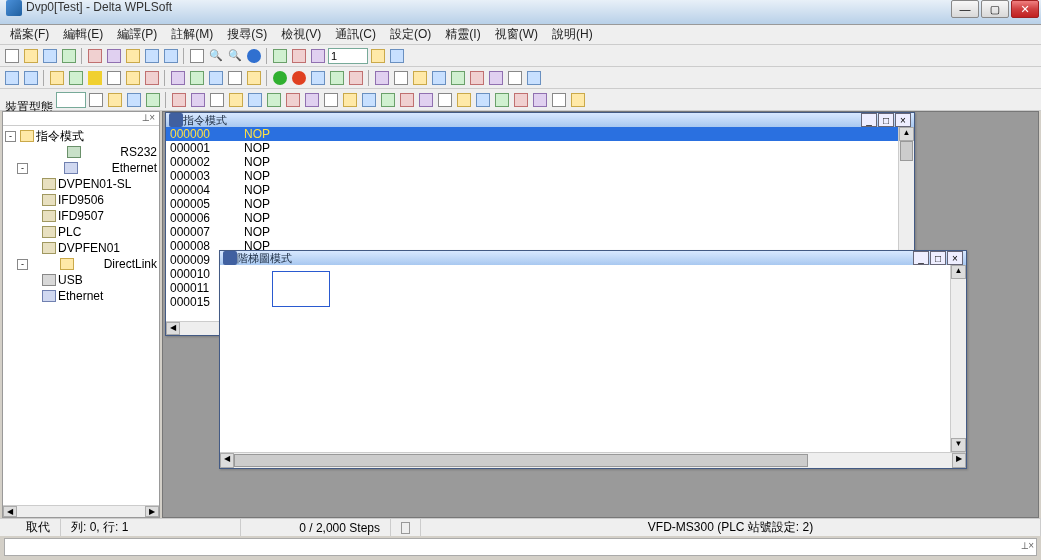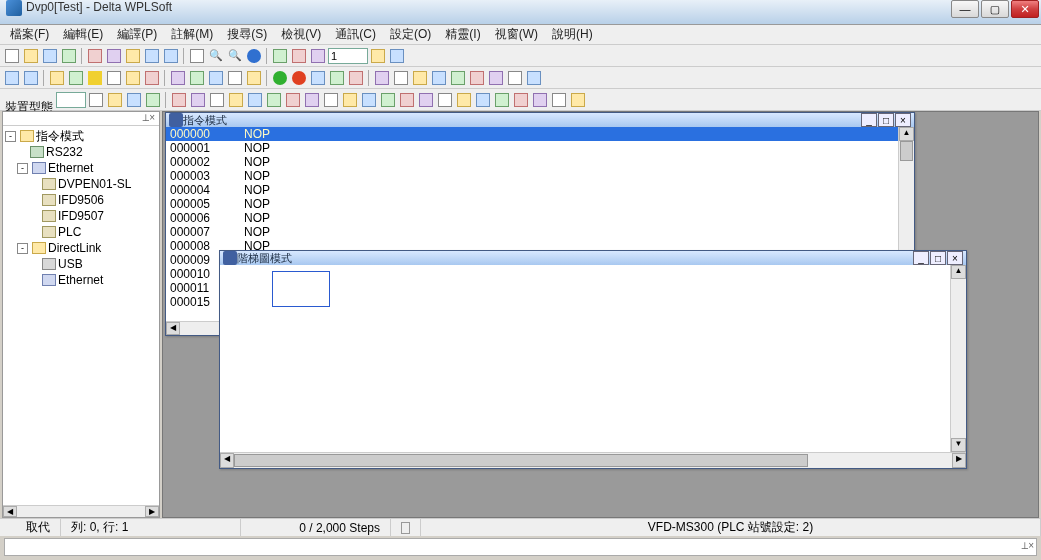--- a/index.html
+++ b/index.html
@@ -30,39 +30,39 @@
 .tree { flex:1; padding: 2px; overflow: auto; font-size: 12px; line-height: 16px;}
 .tree-item { white-space: nowrap; display:flex; align-items:center; gap:2px; cursor:pointer;}
 .tree-item .exp { width:11px; height:11px; border:1px solid #888; display:inline-flex; align-items:center; justify-content:center; font-size:9px; line-height:1; margin-right:2px; background:#fff;}
 .tree-item .noexp { width:11px; display:inline-block; }
 .tree-item .ticon { width:14px; height:12px; display:inline-block; }
 .ti-folder{ background:#ffe9a8; border:1px solid #caa94a;}
 .ti-port{ background:#c8e0c8; border:1px solid #6a906a;}
 .ti-eth{ background:#d0d8f0; border:1px solid #7080b0;}
 .ti-dev{ background:#e8e0c0; border:1px solid #a09860;}
 .ti-usb{ background:#d8d8d8; border:1px solid #888;}
-.ind1{padding-left:12px;} .ind2{padding-left:24px;}
+.ind1{padding-left:12px;justify-content:space-between;} .ind2{padding-left:24px;}
 .tree .treewrap{ height:100%; }
 .left-bottom{height:12px; background:#eee; border-top:1px solid #ccc; display:flex;}
 .left-bottom .sc-l,.left-bottom .sc-r{width:14px;background:#ddd;border:1px solid #aaa;font-size:8px;text-align:center;cursor:pointer;}
 .left-bottom .sc-t{flex:1;background:#eee;}
 
 .mdi-area { flex: 1; position: relative; background: #9a9a9a; margin-right: 2px; border: 1px solid #777; overflow:hidden; }
 
 .inner-win { position: absolute; background: #fff; border: 1px solid #435a84; box-shadow: 1px 1px 2px rgba(0,0,0,0.2); display:flex; flex-direction:column; }
 .inner-win .iw-title { height: 14px; background: linear-gradient(to bottom,#d8e8ff,#a8c8f0); display:flex; align-items:center; padding:0 3px; gap:0;}
 .inner-win .iw-title .iw-icon{width:14px;height:14px;background:#4060a0;border-radius:2px;}
 .inner-win .iw-title .iw-t{flex:1; font-size:11px; color:#1a2a40;}
 .inner-win .iw-title .iw-btns{display:flex;gap:1px;}
 .inner-win .iw-title .iw-btn{width:16px;height:14px;border:1px solid #667;background:#eef;font-size:10px;display:flex;align-items:center;justify-content:center;cursor:pointer;}
 
 .inst-body { flex:1; display:flex; overflow:hidden; font-family: Consolas, "Courier New", monospace; font-size:13px; background:#fff;}
 .inst-list { flex:1; overflow:auto;}
 .inst-row { display:flex; padding:0 4px; height:14px; align-items:center;}
-.inst-row.sel { background:#2a70e0; color:#fef9c3; }
+.inst-row.sel { background:#2a70e0; color:#fde047; }
 .inst-row .addr{width:70px;}
 .inst-row .mn{ padding-left:4px;}
 .inst-vscroll{width:16px;background:#eee;border-left:1px solid #ccc;position:relative;}
 .inst-vscroll .thumb{position:absolute;top:14px;left:1px;right:1px;height:20px;background:#ccc;border:1px solid #999;}
 .inst-vscroll .arr{height:14px;background:#ddd;border:1px solid #aaa;font-size:8px;text-align:center;}
 .inst-hscroll{height:14px;background:#eee;border-top:1px solid #ccc;display:flex;}
 .inst-hscroll .arr{width:14px;background:#ddd;border:1px solid #aaa;font-size:8px;text-align:center;}
 .inst-hscroll .tr{flex:1;}
 
 .ladder-body{flex:1;display:flex;overflow:hidden;background:#fff;}
@@ -385,20 +385,25 @@
             <div class="tree-item ind2">
               <span class="noexp"></span>
               <span class="ticon ti-dev"></span>
               <span>IFD9507</span>
             </div>
             <div class="tree-item ind2">
               <span class="noexp"></span>
               <span class="ticon ti-dev"></span>
               <span>PLC</span>
             </div>
+            <div class="tree-item ind2">
+              <span class="noexp"></span>
+              <span class="ticon ti-dev"></span>
+              <span>DVPFEN01</span>
+            </div>
             <div class="tree-item ind1">
               <span class="exp">-</span>
               <span class="ticon ti-folder"></span>
               <span>DirectLink</span>
             </div>
             <div class="tree-item ind2">
               <span class="noexp"></span>
               <span class="ticon ti-usb"></span>
               <span>USB</span>
             </div>

